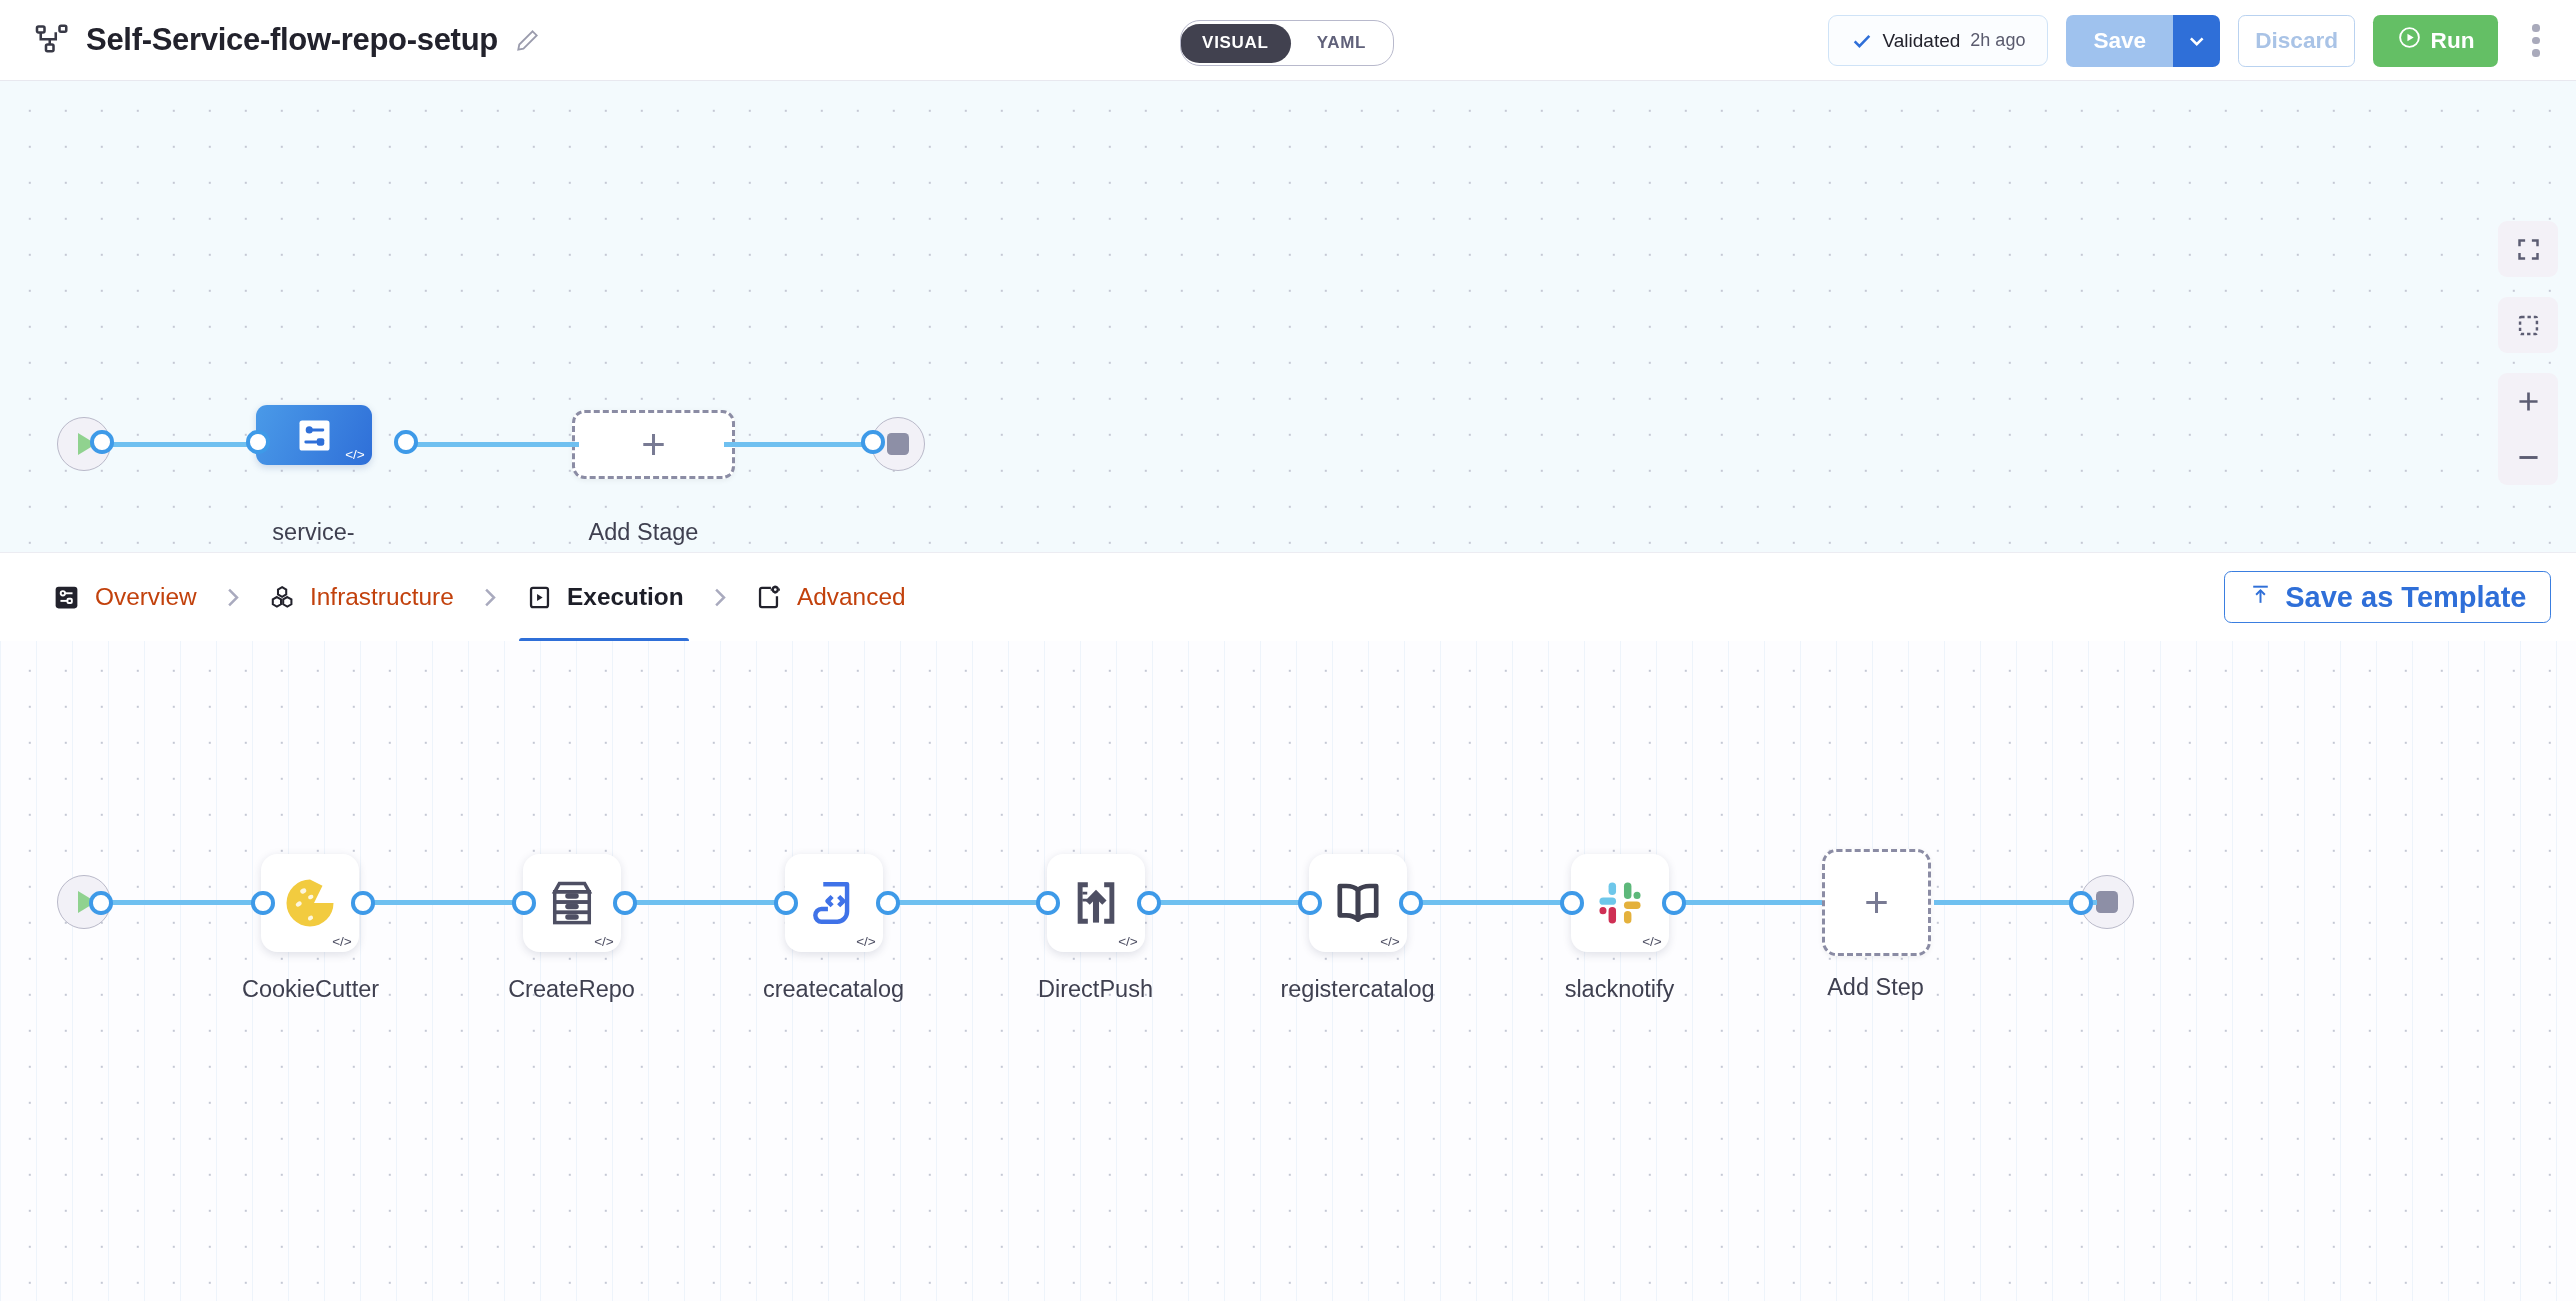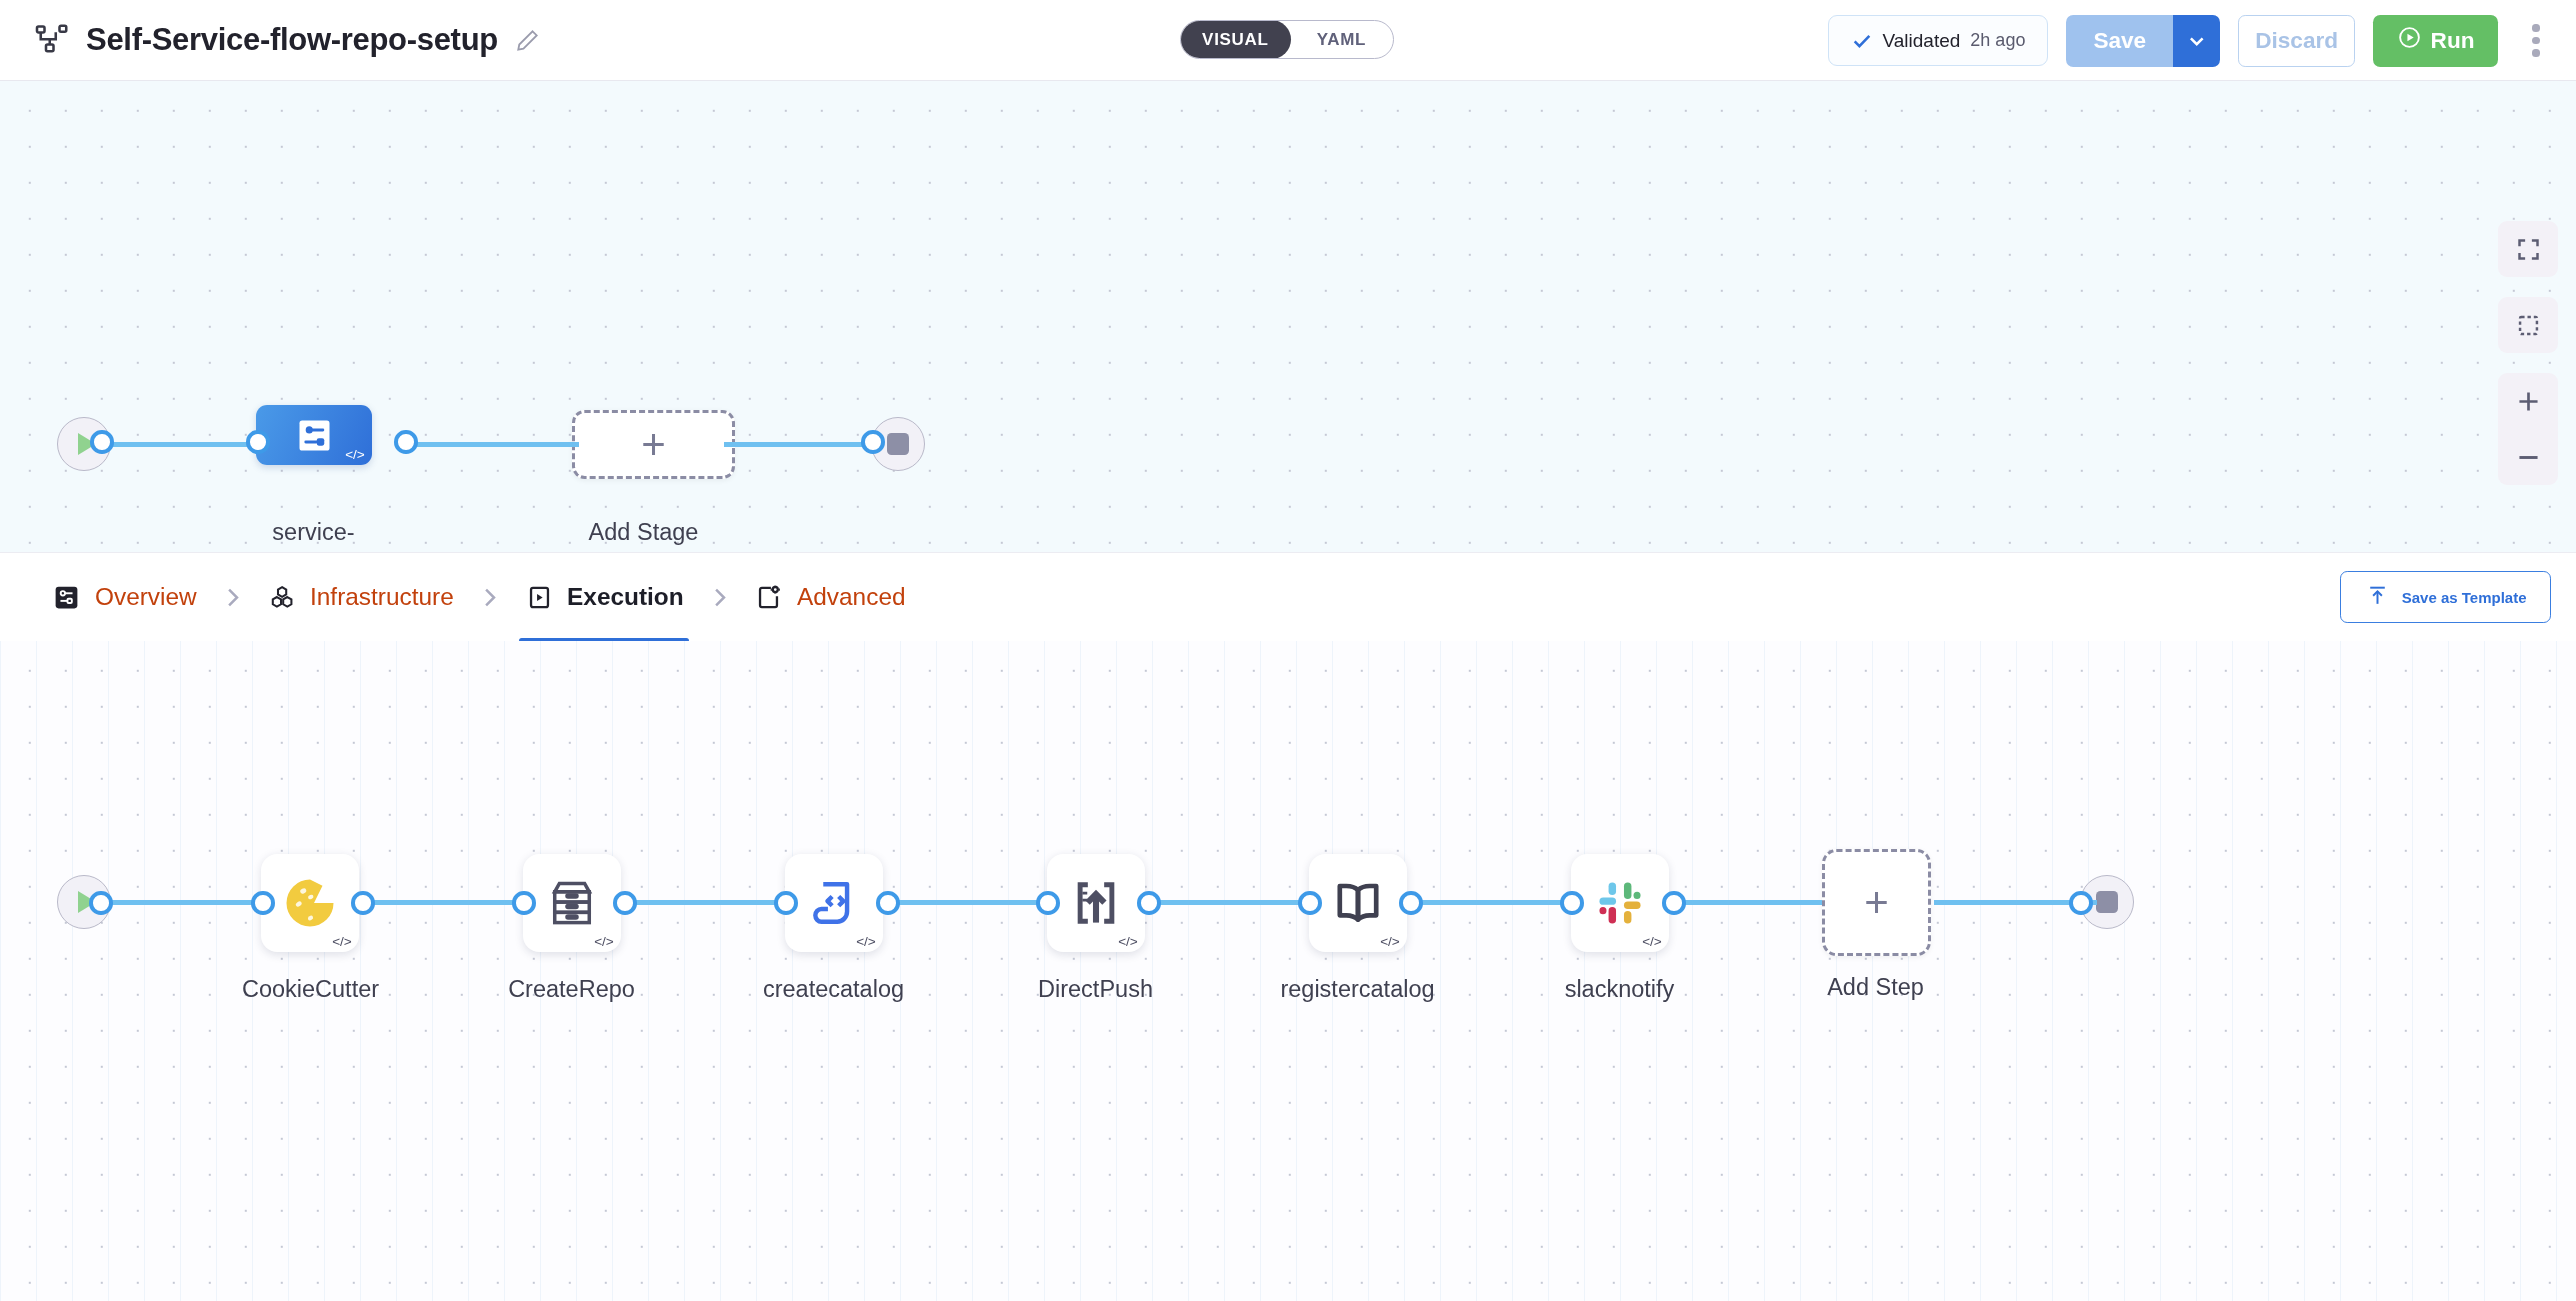--- a/index.html
+++ b/index.html
@@ -24,21 +24,21 @@
     font-size: 31px; font-weight: bold; color: #22222c;
     letter-spacing: -0.3px; white-space: nowrap;
   }
   .edit-pencil { width: 27px; height: 27px; color: #9b9cad; cursor: pointer; }
 
   
   .tb-center {
     position: absolute; left: 1180px; top: 20px;
     display: flex; align-items: center;
     border: 1.4px solid #b8b9cc; border-radius: 20px;
-    height: 39px; background: #ffffff; overflow: hidden;
+    height: 46px; background: #ffffff; overflow: hidden;
   }
   .seg {
     font-size: 17px; font-weight: bold; letter-spacing: 0.7px;
     height: 39px; display: flex; align-items: center; justify-content: center;
     cursor: pointer; padding: 0 27px;
   }
   .seg.active { background: #41414f; color: #ffffff; border-radius: 20px; margin: -0.9px; padding: 0 22px; }
   .seg.inactive { color: #60617a; }
 
   .tb-right {
@@ -114,21 +114,21 @@
   .tab.active .tab-label { font-weight: bold; color: #1d1e28; }
   .tab.active::after {
     content: ""; position: absolute; left: 0; right: 0; bottom: 0;
     height: 4.5px; background: #2f6fd8; border-radius: 2.7px 2.7px 0 0;
   }
   .tab-icon { width: 29px; height: 29px; color: #22222c; }
   .tab-sep { width: 60px; display: flex; align-items: center; justify-content: center; color: #a9aabe; }
   .save-template-btn {
     position: absolute; right: 25px; top: 18px;
     height: 52px; padding: 0 23.5px; border: 1.4px solid #3a7ee0; border-radius: 7.2px;
-    background: #ffffff; color: #2f6fd8; font-size: 15px; font-weight: bold;
+    background: #ffffff; color: #2f6fd8; font-size: 29px; font-weight: bold;
     display: flex; align-items: center; gap: 11.8px; cursor: pointer;
   }
 
   
   .node-abs { position: absolute; }
   .endpoint {
     width: 54px; height: 54px; border-radius: 50%;
     background: #f2f1f7; border: 1.8px solid #b9b9c9;
     display: flex; align-items: center; justify-content: center;
   }

